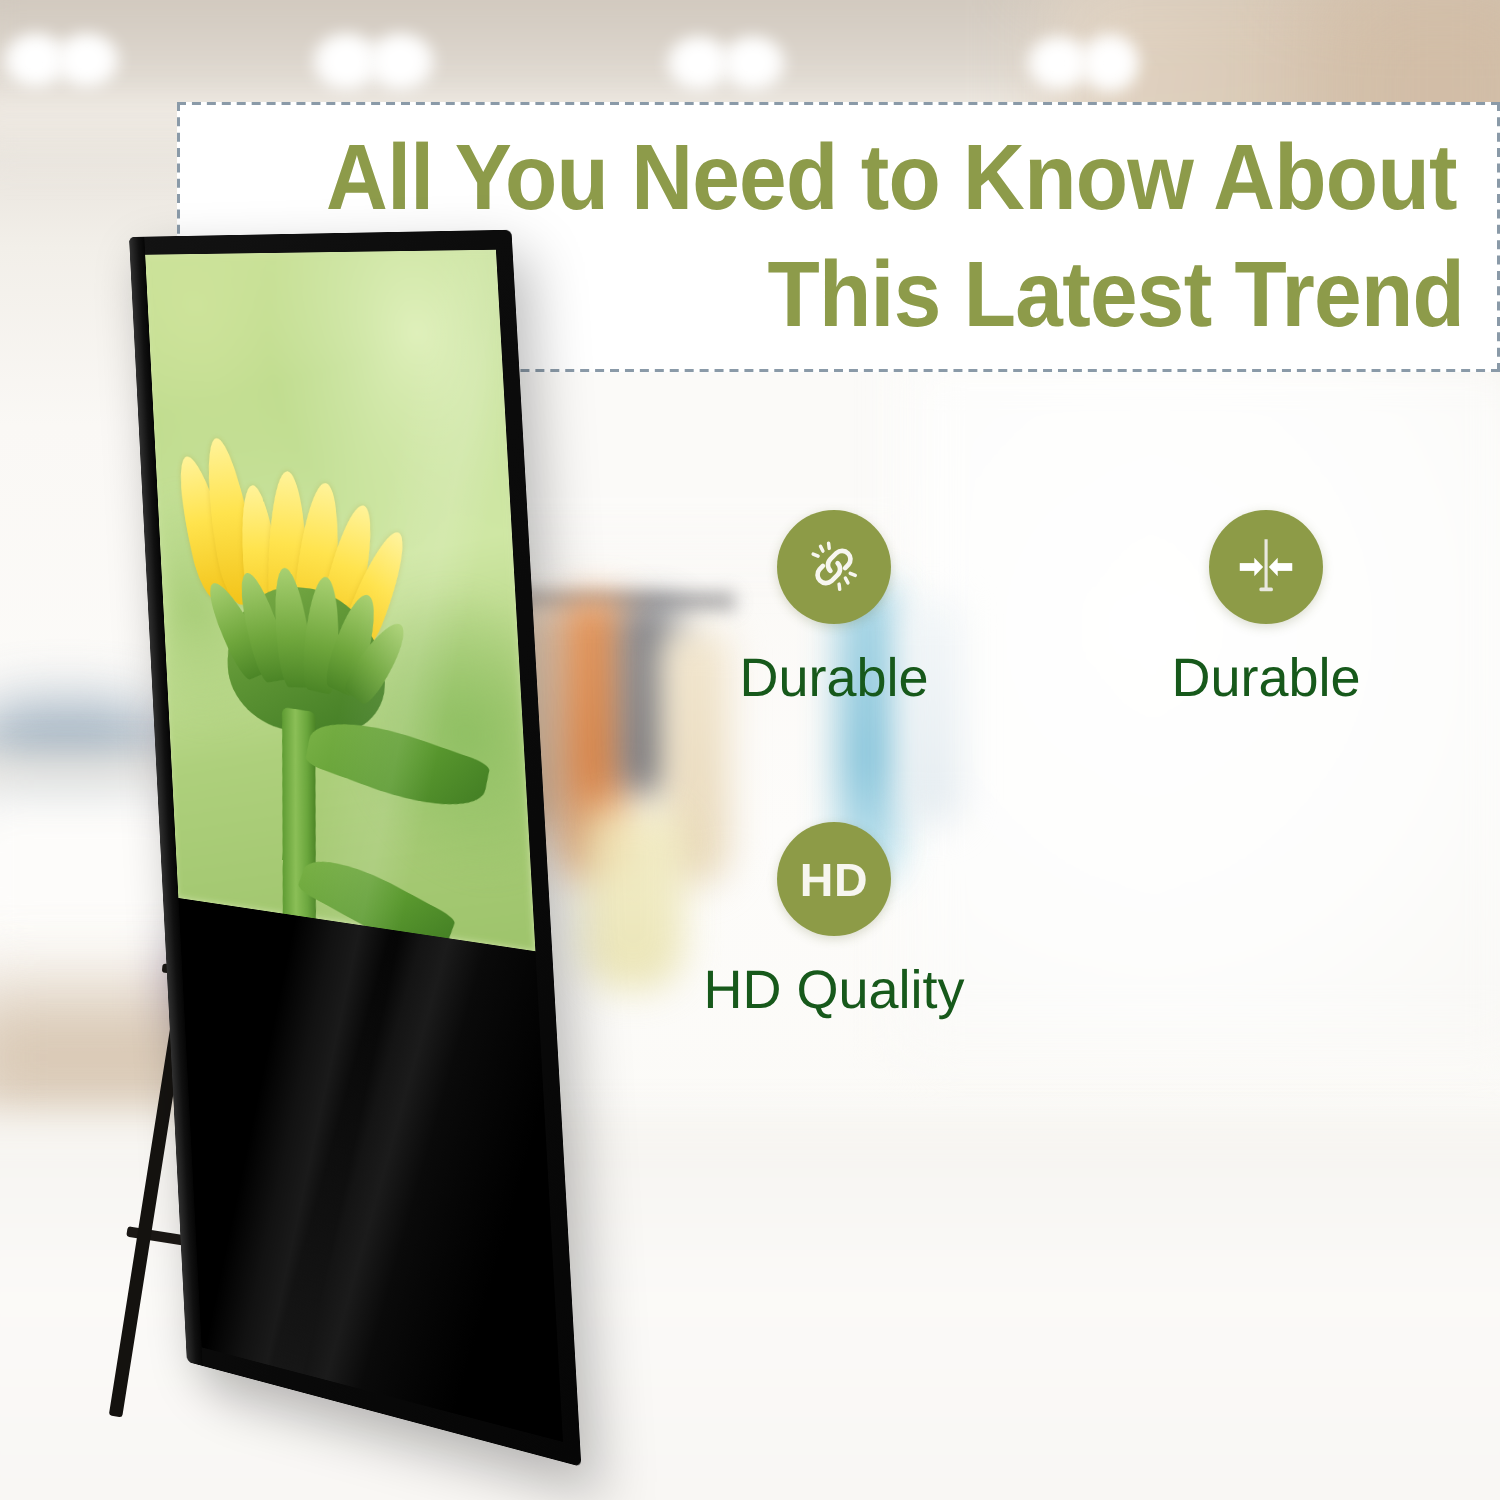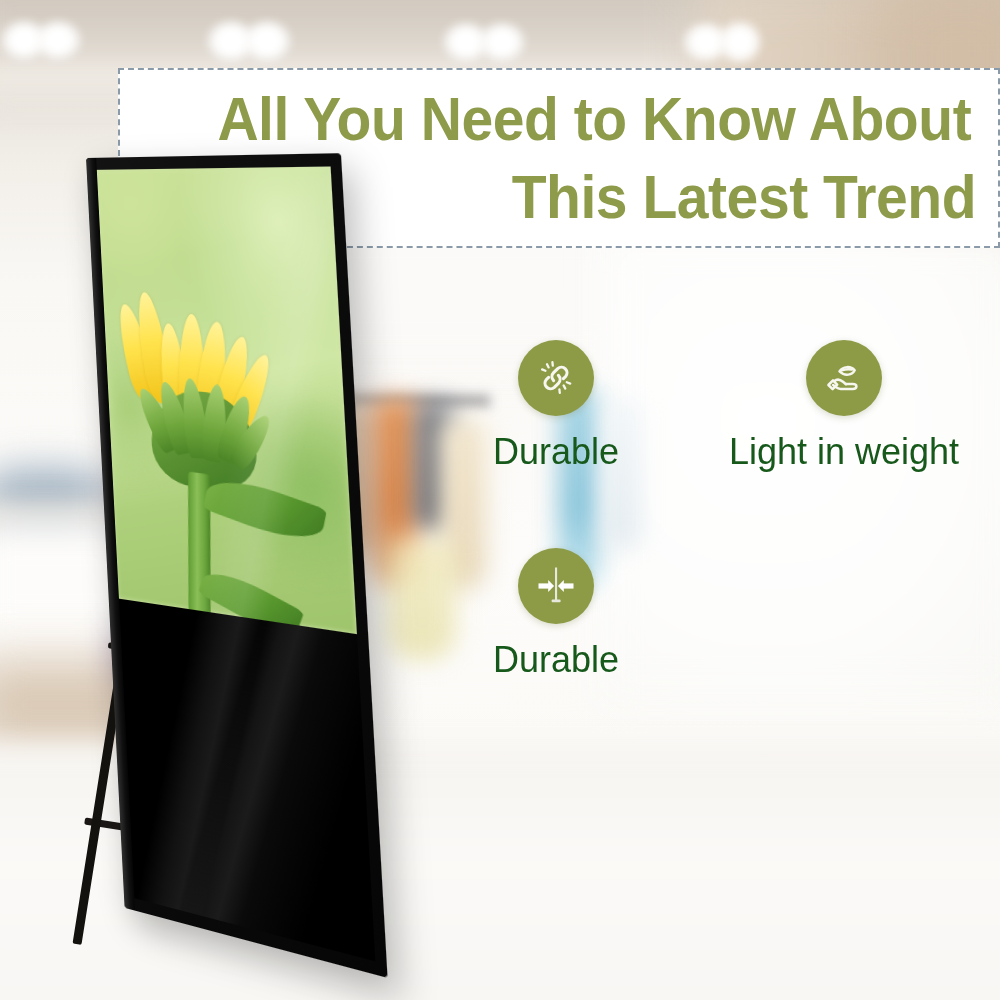--- a/index.html
+++ b/index.html
@@ -487,39 +487,20 @@
               <path d="M29.6 29.4 l1.7 3.2" stroke-width="2.3"></path>
               <path name="spark" d="M32.8 26.2 l3.4 1.4" stroke-width="2.3"></path>
               <path d="M25.4 33.4 l0.4 3.5" stroke-width="2.3"></path>
             </g>
           </svg>
         </span>
       </div>
       <div class="feature-label">Durable</div>
     </div>
 
-    <div class="feature">
-      <div class="feature-circle">
-        <span>
-          <svg width="46" height="46" viewBox="0 0 46 46" aria-hidden="true">
-            <g fill="none" stroke="#f7f6ef" stroke-width="2.5" stroke-linecap="round" stroke-linejoin="round">
-
-              <path d="M18.5 16.4 c3.4 -5.4 11.4 -5.6 15.2 -1.2 c-2.4 4.8 -9.6 6.6 -15.2 1.2 z"></path>
-              <path d="M20.6 15.4 c3.2 -1.2 7.0 -1.6 10.4 -0.9"></path>
-
-              <path d="M13.2 26.2 c3.0 -2.6 6.4 -1.4 8.8 0.6 l3.0 2.4"></path>
-              <path d="M24.8 29.0 h7.0 c2.2 0 3.6 1.1 3.6 2.5 c0 1.4 -1.4 2.4 -3.6 2.4 H19.6 c-2.0 0 -3.4 -0.8 -4.9 -1.9 l-2.6 -2.0"></path>
-
-              <path d="M12.0 25.4 l-4.6 4.6 l4.2 4.2 l4.6 -4.6 z"></path>
-            </g>
-          </svg>
-        </span>
-      </div>
-      <div class="feature-label">Light in weight</div>
-    </div>
 
     <div class="feature">
       <div class="feature-circle">
         <span>
           <svg width="48" height="48" viewBox="0 0 48 48" aria-hidden="true">
 
             <rect x="23.0" y="5.5" width="2.1" height="33" fill="#e9e8df"></rect>
             <rect x="19.6" y="37.6" width="9.0" height="2.6" rx="1" fill="#e9e8df"></rect>
 
             <g fill="#ffffff">
@@ -531,16 +512,20 @@
               <rect x="31.1" y="21.4" width="10.4" height="5.2"></rect>
               <polygon points="31.8,17.9 25.9,24.0 31.8,30.1"></polygon>
             </g>
           </svg>
         </span>
       </div>
       <div class="feature-label">Durable</div>
     </div>
 
     <div class="feature">
+      <div class="feature-circle">
+        <span class="feature-hd">HD</span>
+      </div>
+      <div class="feature-label">HD Quality</div>
     </div>
 
   </div>
 </div>
 
 </body></html>

